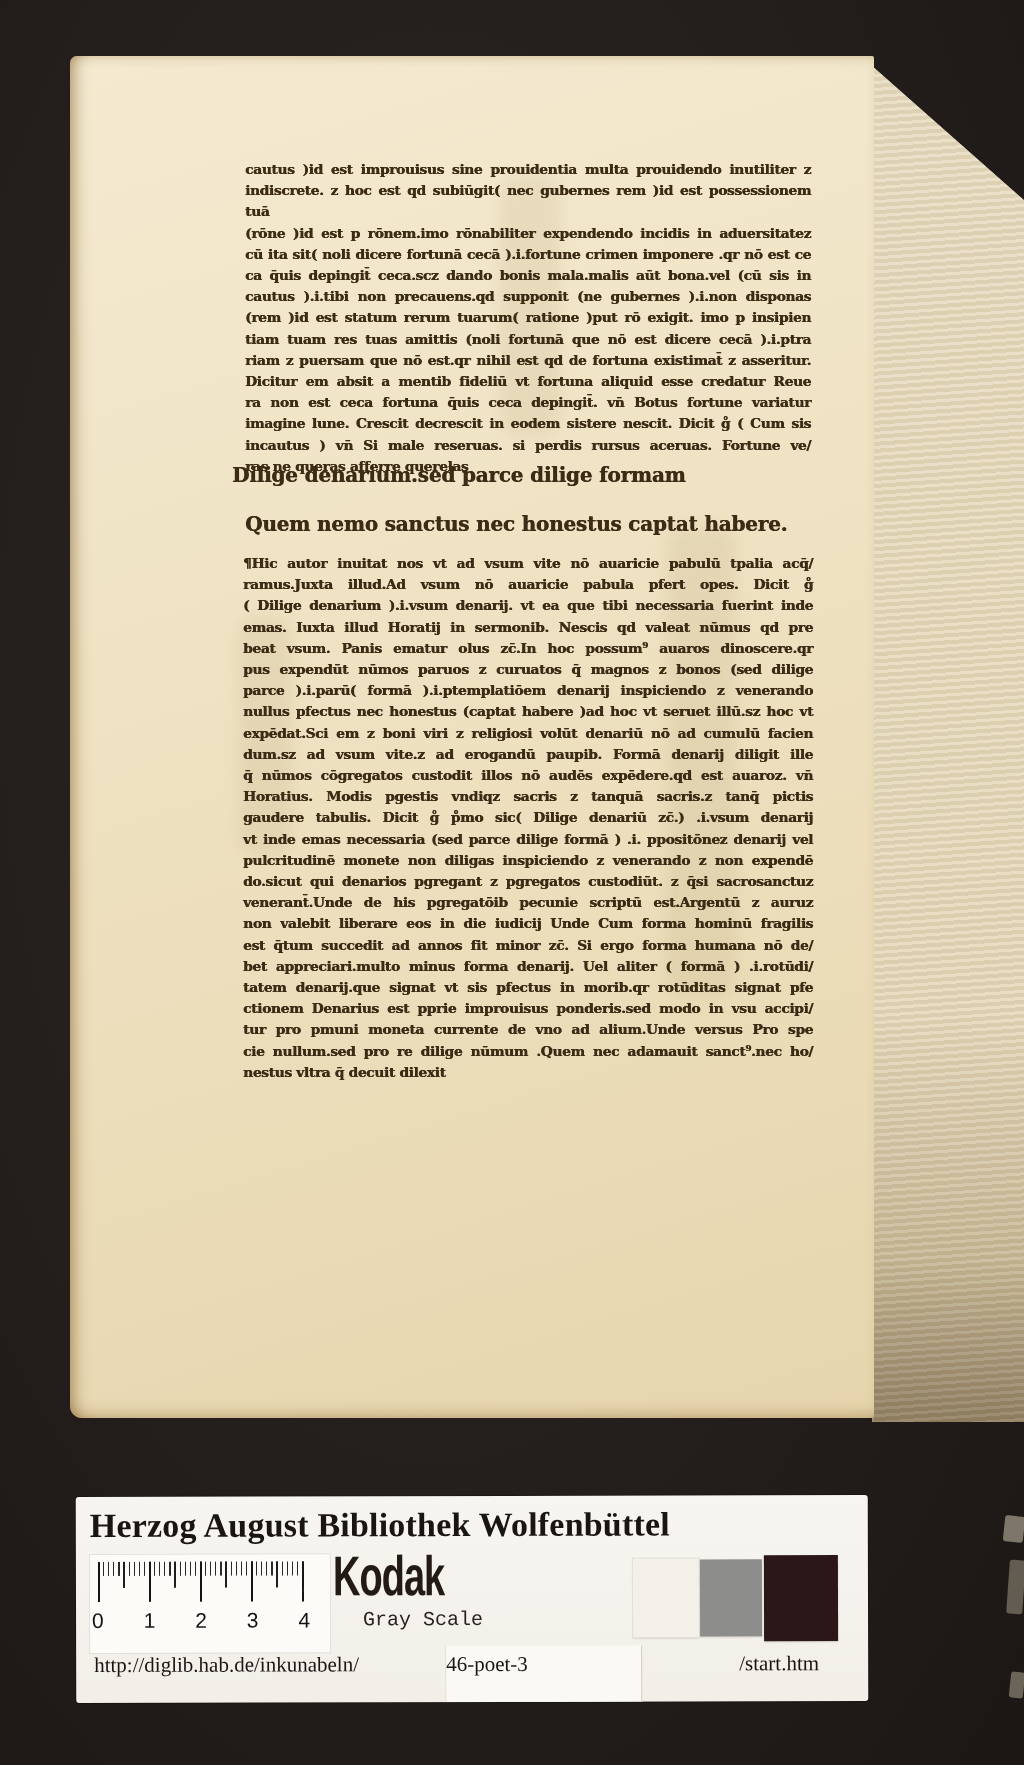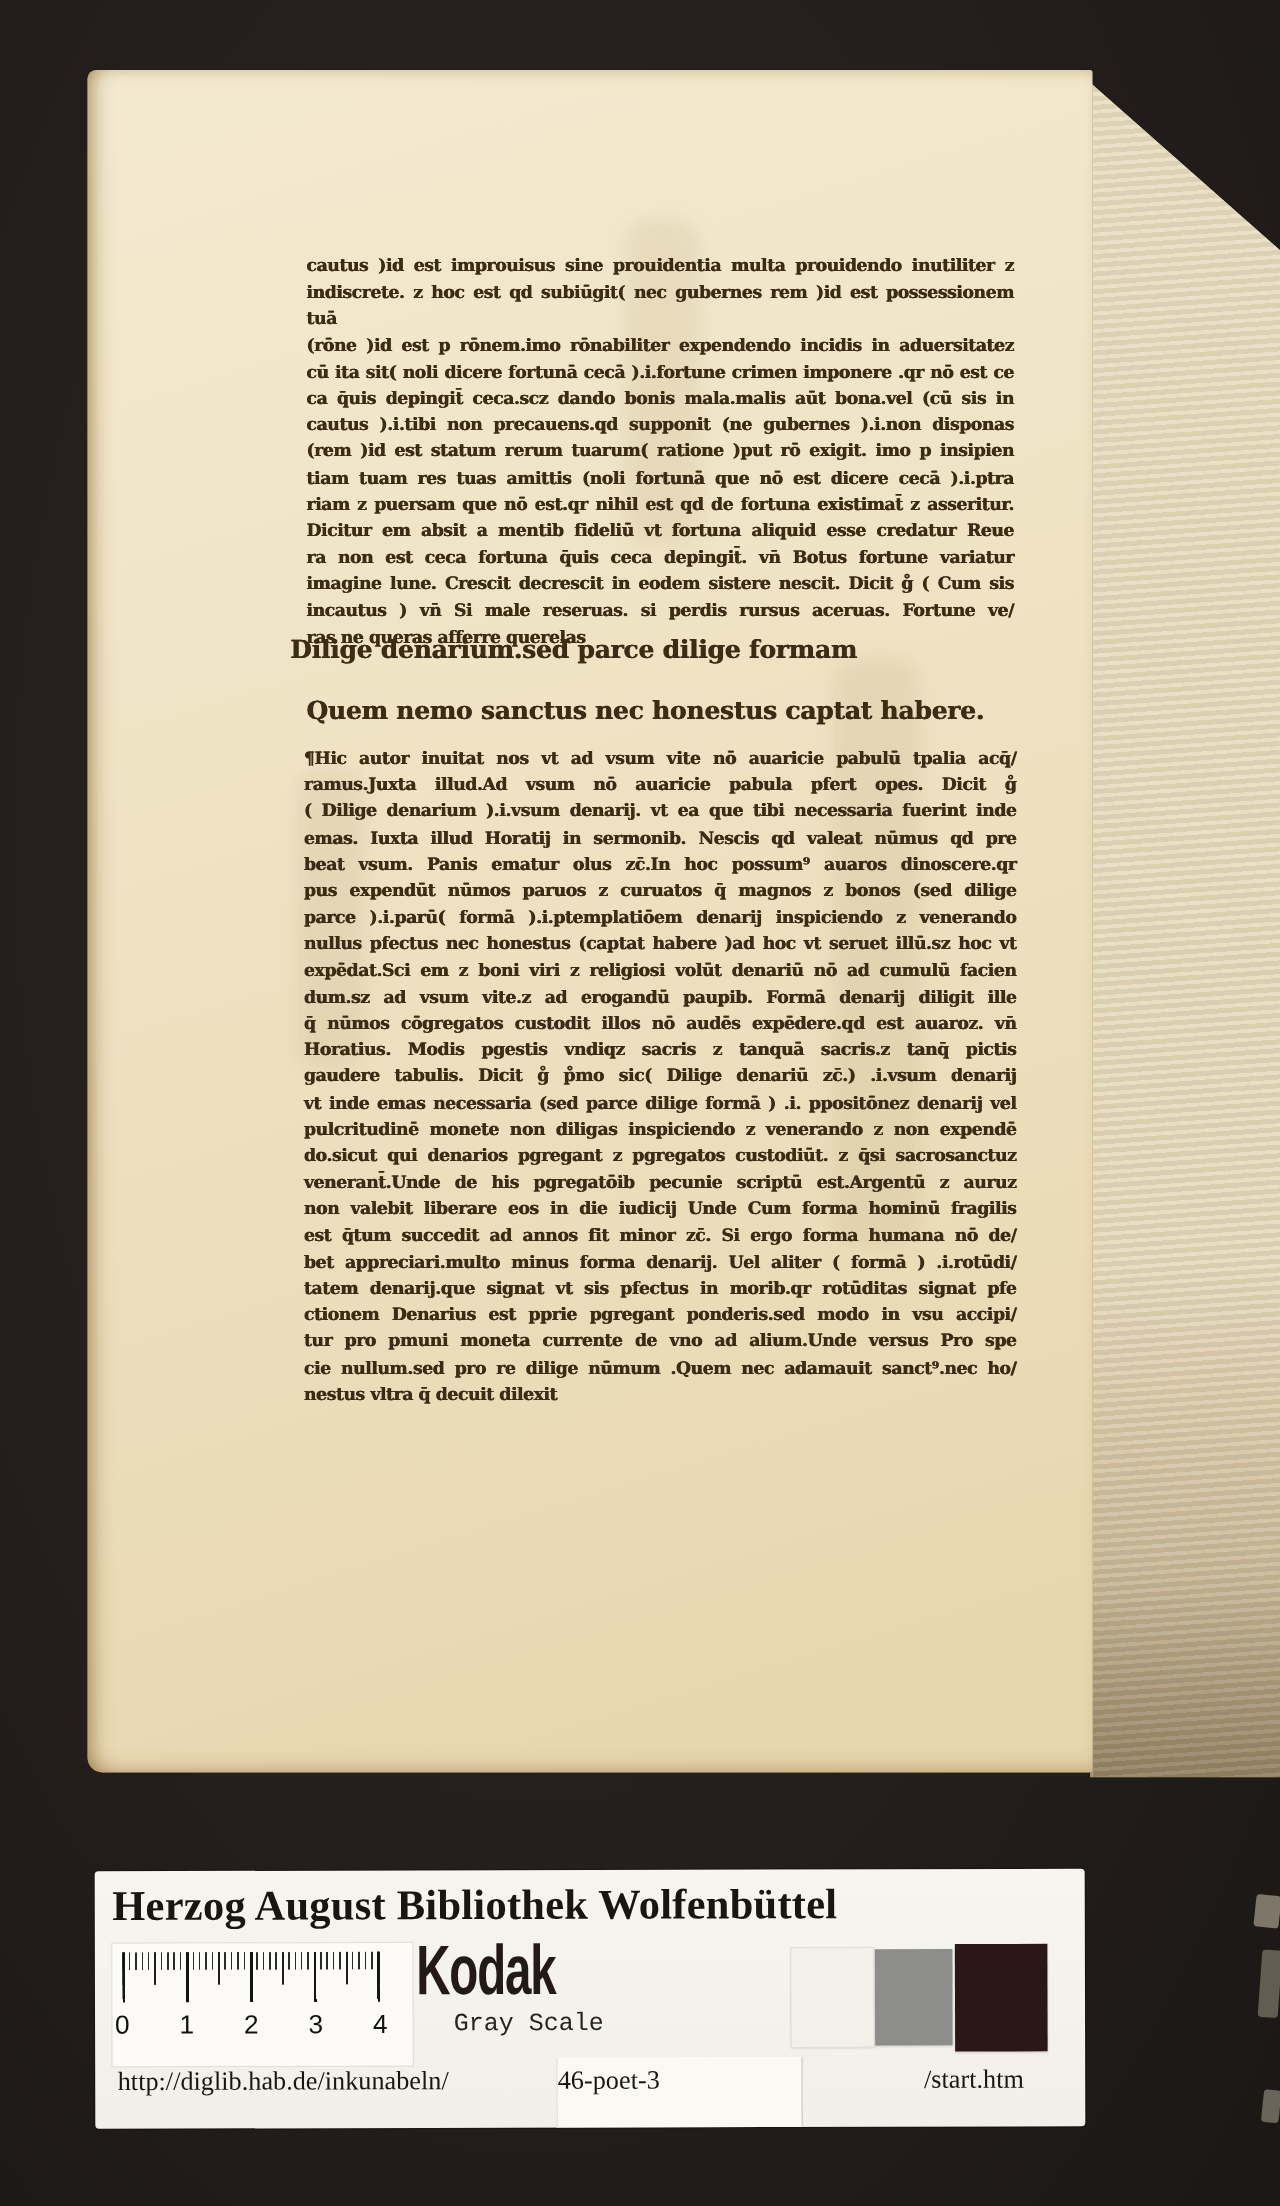--- a/index.html
+++ b/index.html
@@ -23,21 +23,21 @@
       repeating-linear-gradient(176deg, rgba(255,255,255,.10) 0 3px, rgba(120,95,55,.10) 3px 7px),
       linear-gradient(to bottom, #e9dec3 0%, #e6dabd 70%, #c9b998 88%, #8f7e61 100%),
       #e6dabd;
     border-left:2px solid #a18e6b;
     clip-path:polygon(0 6px, 100% 142px, 100% 100%, 0 100%);}
   .glint{position:absolute;background:#cdc3ab;opacity:.55;border-radius:3px;}
   .g1{left:1004px;top:1516px;width:20px;height:26px;transform:rotate(6deg);}
   .g2{left:1008px;top:1560px;width:16px;height:54px;transform:rotate(4deg);opacity:.4;}
   .g3{left:1010px;top:1672px;width:14px;height:26px;transform:rotate(6deg);opacity:.45;}
   
-  .txt{position:absolute;color:#3c2b15;text-shadow:.45px 0 0 currentColor;margin-top:44px;}
+  .txt{position:absolute;color:#3c2b15;text-shadow:.45px 0 0 currentColor;}
   .lines{font-size:13.8px;font-weight:700;letter-spacing:-.35px;line-height:21.2px;}
   .lines div{text-align:justify;text-align-last:justify;}
   .lines div:last-child{text-align-last:left;}
   .para1{left:175px;top:103px;width:566px;}
   .para2{left:173px;top:497px;width:570px;}
   .heading{font-size:20px;font-weight:700;letter-spacing:-.2px;white-space:nowrap;}
   .h1{left:162px;top:407px;}
   .h2{left:175px;top:456px;text-align:center;}
   
   .label{position:absolute;left:76px;top:1496px;width:792px;height:206px;
@@ -116,21 +116,21 @@
         <div>Horatius. Modis pgestis vndiqz sacris z tanquā sacris.z tanq̄ pictis</div>
         <div>gaudere tabulis. Dicit g̊ p̊mo sic( Dilige denariū zc̄.) .i.vsum denarij</div>
         <div>vt inde emas necessaria (sed parce dilige formā ) .i. ppositōnez denarij vel</div>
         <div>pulcritudinē monete non diligas inspiciendo z venerando z non expendē</div>
         <div>do.sicut qui denarios pgregant z pgregatos custodiūt. z q̄si sacrosanctuz</div>
         <div>venerant̄.Unde de his pgregatōib pecunie scriptū est.Argentū z auruz</div>
         <div>non valebit liberare eos in die iudicij Unde Cum forma hominū fragilis</div>
         <div>est q̄tum succedit ad annos fit minor zc̄. Si ergo forma humana nō de/</div>
         <div>bet appreciari.multo minus forma denarij. Uel aliter ( formā ) .i.rotūdi/</div>
         <div>tatem denarij.que signat vt sis pfectus in morib.qr rotūditas signat pfe</div>
-        <div>ctionem Denarius est pprie pgregant ponderis.sed modo in vsu accipi/</div>
+        <div>ctionem Denarius est pprie improuisus ponderis.sed modo in vsu accipi/</div>
         <div>tur pro pmuni moneta currente de vno ad alium.Unde versus Pro spe</div>
         <div>cie nullum.sed pro re dilige nūmum .Quem nec adamauit sanct⁹.nec ho/</div>
         <div>nestus vltra q̄ decuit dilexit</div>
       </div>
   </div>
 
   <div class="label">
     <div class="lib-title">Herzog August Bibliothek Wolfenbüttel</div>
 
     <div class="ruler">

